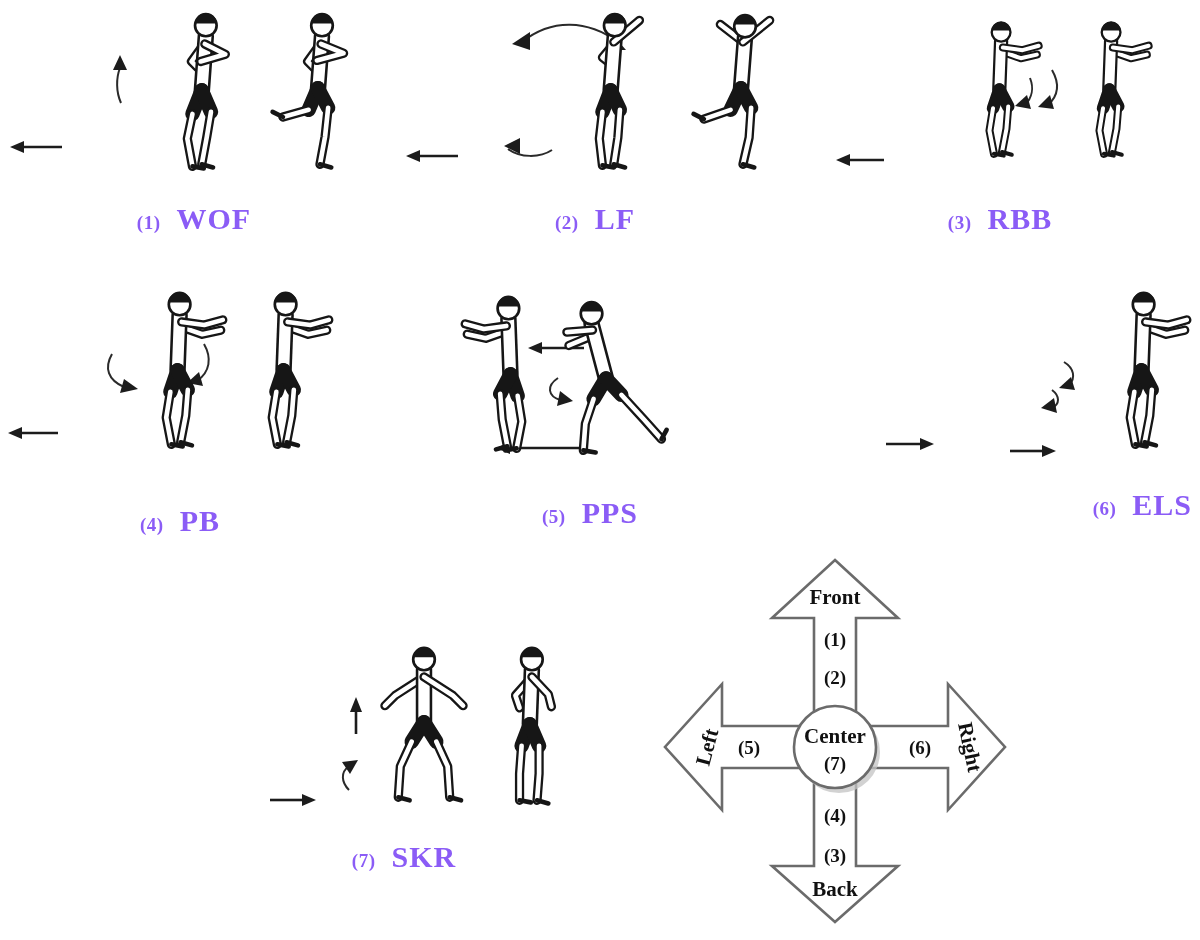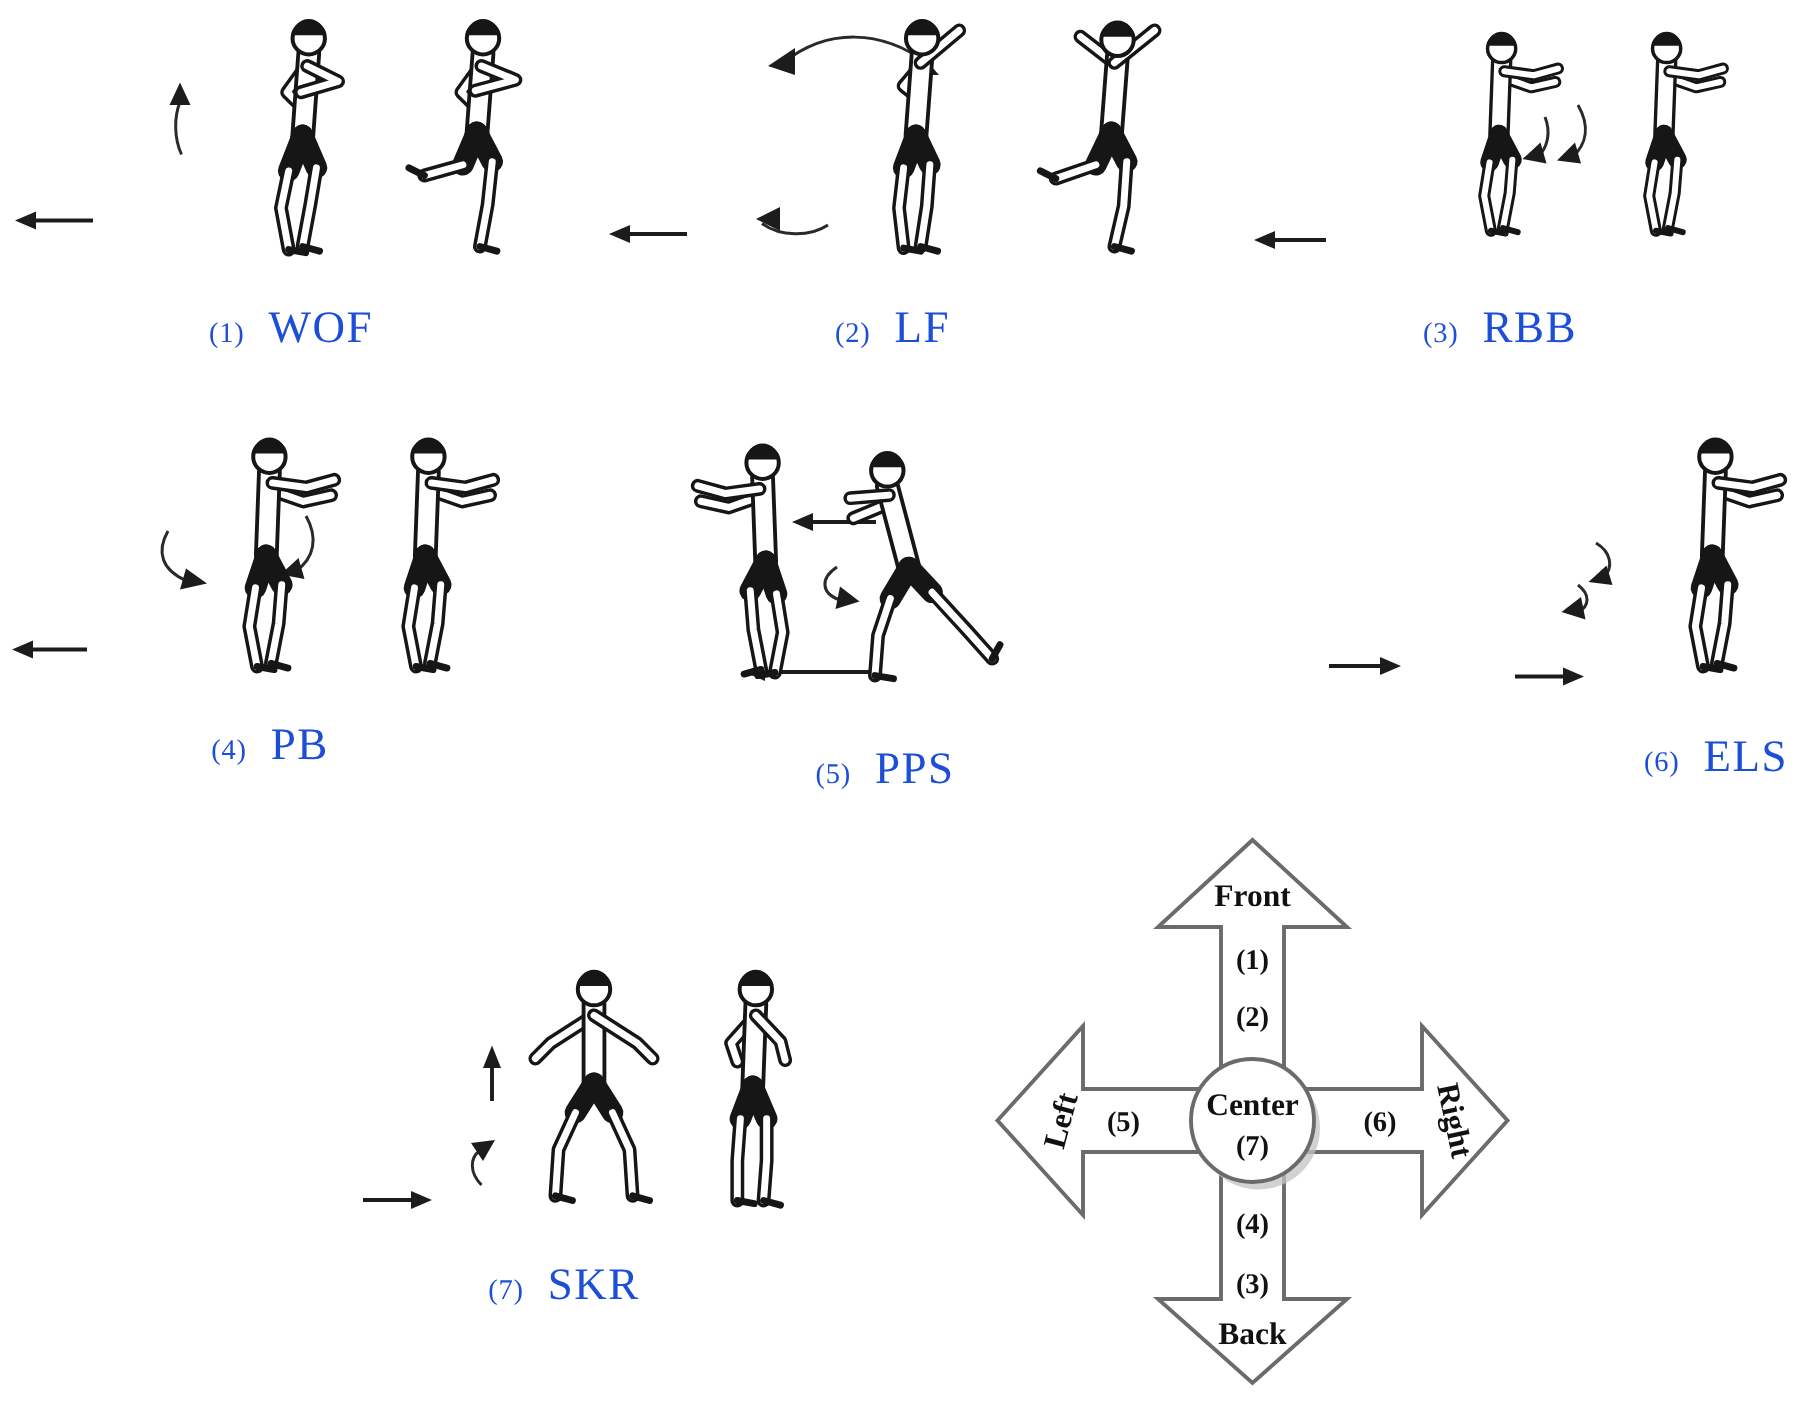--- a/index.html
+++ b/index.html
@@ -1,20 +1,20 @@
 <!DOCTYPE html>
 <html><head>
 <meta charset="utf-8">
 <style>
   html,body{margin:0;padding:0;background:#ffffff;}
   #canvas{position:relative;width:1200px;height:940px;background:#ffffff;overflow:hidden;
           font-family:"Liberation Serif", serif;}
   .movement{position:absolute;display:flex;flex-direction:column;align-items:center;}
   .poses{display:block;}
-  .mlabel{font-weight:normal;font-size:30px;color:#1d4ed8;letter-spacing:.5px;white-space:nowrap;}
+  .mlabel{font-weight:bold;font-size:30px;color:#8b5cf6;letter-spacing:.5px;white-space:nowrap;}
   .mlabel .code{margin-left:16px;letter-spacing:1px;}
   
   .o{stroke:#161616;fill:none;stroke-linecap:round;stroke-linejoin:round;stroke-width:9;}
   .i{stroke:#ffffff;fill:none;stroke-linecap:round;stroke-linejoin:round;stroke-width:4.5;}
   .to{stroke:#161616;fill:none;stroke-linecap:round;stroke-linejoin:round;stroke-width:16;}
   .ti{stroke:#ffffff;fill:none;stroke-linecap:round;stroke-linejoin:round;stroke-width:11;}
   .sh{stroke:#161616;fill:none;stroke-linecap:round;stroke-linejoin:round;stroke-width:14;}
   .hd{fill:#ffffff;stroke:#161616;stroke-width:2.6;}
   .hr{fill:#161616;}
   .ft{stroke:#161616;fill:none;stroke-linecap:round;stroke-width:4.5;}
@@ -296,21 +296,21 @@
       <g>
         <path class="ac" d="M104,68 C96,82 100,94 116,101"></path>
           <polygon class="ah" points="112,107 130,103 116,93"></polygon>
         <path class="ac" d="M196,58 C204,72 202,86 189,95"></path>
           <polygon class="ah" points="195,100 179,97 191,86"></polygon>
       </g>
       <use href="#pS4" transform="translate(14,2)"></use>
       <use href="#pS4" transform="translate(120,2)"></use>
       <use href="#pS5" transform="translate(228,2)"></use>
     </svg>
-    <div class="mlabel" style="margin-top:14px">
+    <div class="mlabel" style="margin-top:38px">
       <span class="num">(4)</span><span class="code">PB</span>
     </div>
   </section>
 
   <section class="movement" style="left:408px;top:290px;width:364px;">
     <svg class="poses" width="364" height="180" viewBox="0 0 364 180">
       <g>
         <path class="as" d="M176,58 L134,58"></path>
           <polygon class="ah" points="134,52 120,58 134,64"></polygon>
       </g>
@@ -347,21 +347,21 @@
       </g>
       <use href="#pS3" transform="translate(134,2) scale(-1,1)"></use>
       <use href="#pS4" transform="translate(148,2)"></use>
       <use href="#pS9" transform="translate(242,2)"></use>
     </svg>
     <div class="mlabel" style="margin-top:22px">
       <span class="num">(6)</span><span class="code">ELS</span>
     </div>
   </section>
 
-  <section class="movement" style="left:200px;top:642px;width:352px;">
+  <section class="movement" style="left:228px;top:642px;width:352px;">
     <svg class="poses" width="352" height="180" viewBox="0 0 352 180">
       <g>
         <path class="as" d="M42,158 L74,158"></path>
           <polygon class="ah" points="74,152 88,158 74,164"></polygon>
       </g>
       <g>
         <path class="as" d="M128,92 L128,68"></path>
           <polygon class="ah" points="122,70 128,55 134,70"></polygon>
         <path class="ac" d="M121,148 C113,140 113,130 120,125"></path>
           <polygon class="ah" points="114,120 130,118 122,132"></polygon>

